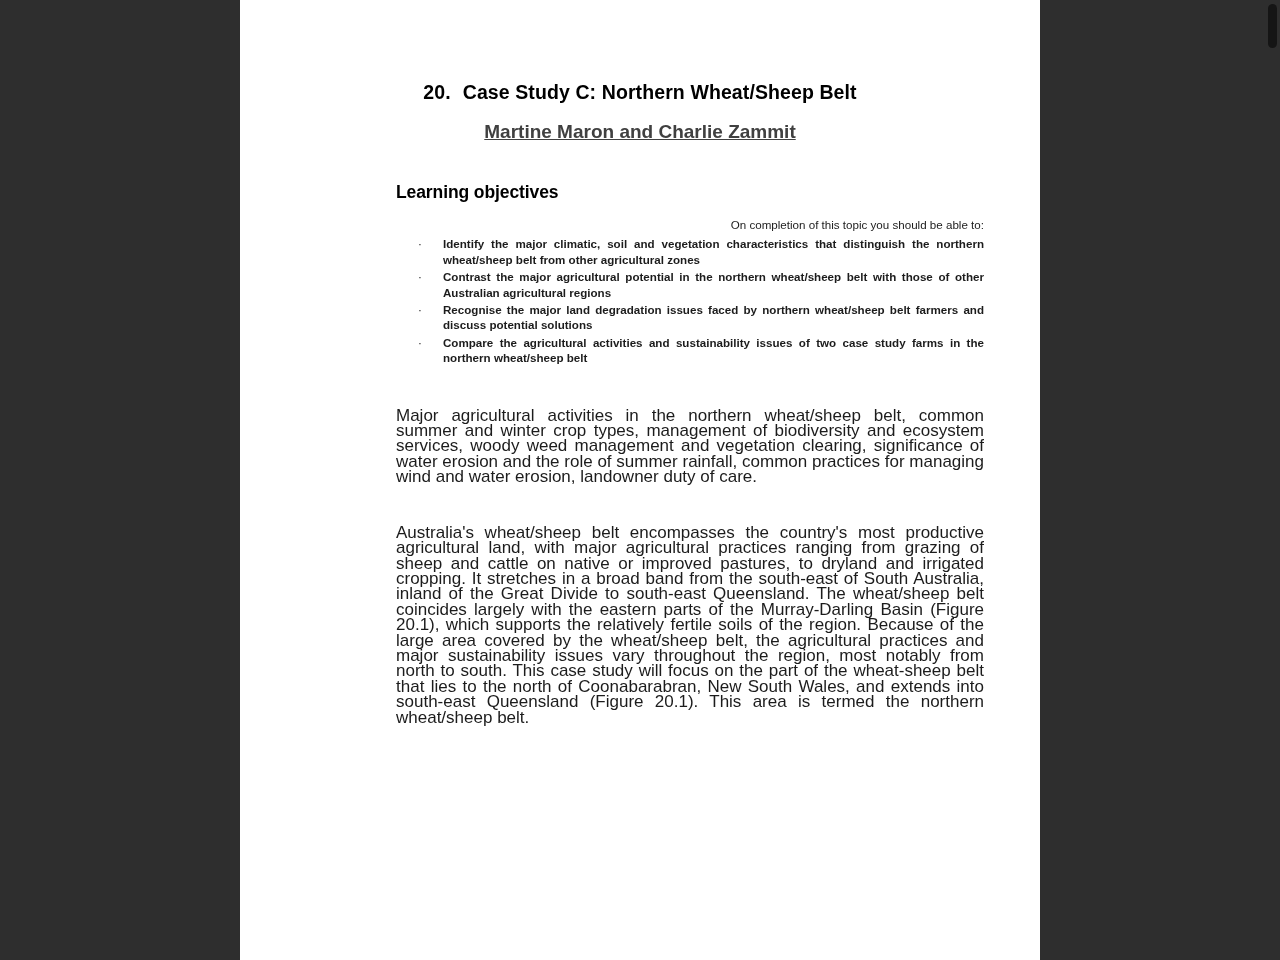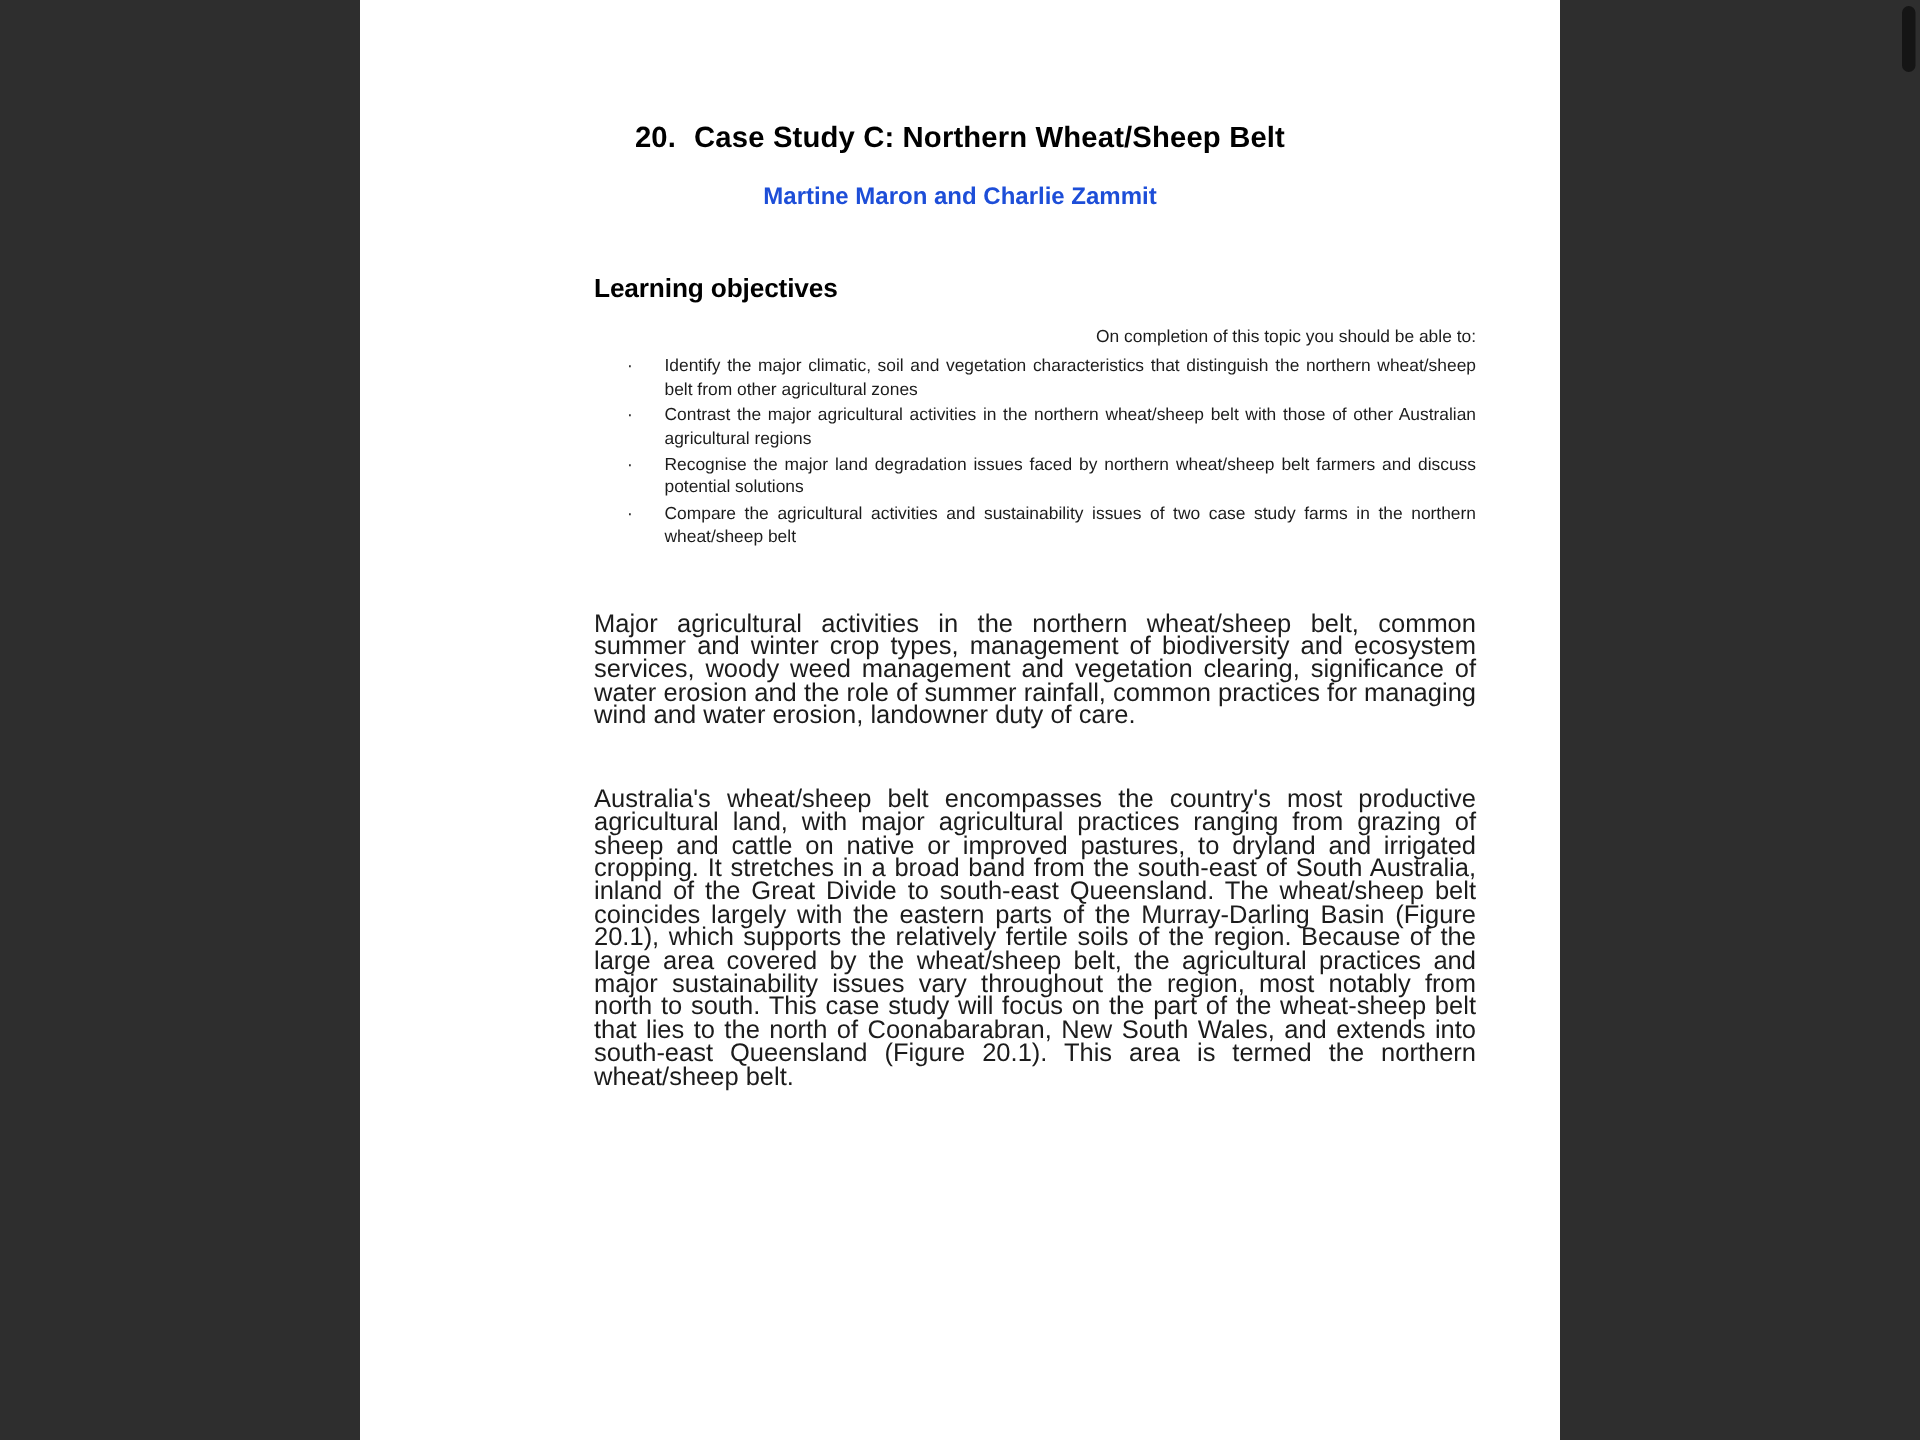--- a/index.html
+++ b/index.html
@@ -58,24 +58,25 @@
     margin-right: 12px;
   }
 
   .doc-authors {
     margin: 0;
     position: absolute;
     left: 0;
     top: 122px;
     width: 800px;
     text-align: center;
-    font-size: 16px;
-    font-weight: bold;
-    color: #1d4ed8;
+    font-size: 19px;
+    font-weight: bold;
+    color: #404040;
     line-height: 20px;
+    text-decoration: underline;
   }
 
   
   .body-col {
     position: absolute;
     left: 156px;   
     top: 165px;
     width: 588px;  
   }
 
@@ -128,20 +129,21 @@
   ul.objectives li .bullet {
     position: absolute;
     left: -25px;
     top: 0;
     font-size: 11.6px;
     line-height: 15.4px;
     color: #1c1c1c;
   }
   ul.objectives li .li-text {
     display: block;
+    font-weight: bold;
   }
 
   
   .scrollbar-track {
     position: absolute;
     right: 0;
     top: 0;
     width: 15px;
     height: 960px;
     background: #2e2e2e;
@@ -176,21 +178,21 @@
         <div class="spacer-14"></div>
         <p class="lead-line">On completion of this topic you should be able to:</p>
 
         <ul class="objectives">
           <li>
             <span class="bullet">·</span>
             <span class="li-text">Identify the major climatic, soil and vegetation characteristics that distinguish the northern wheat/sheep belt from other agricultural zones</span>
           </li>
           <li>
             <span class="bullet">·</span>
-            <span class="li-text">Contrast the major agricultural activities in the northern wheat/sheep belt with those of other Australian agricultural regions</span>
+            <span class="li-text">Contrast the major agricultural potential in the northern wheat/sheep belt with those of other Australian agricultural regions</span>
           </li>
           <li>
             <span class="bullet">·</span>
             <span class="li-text">Recognise the major land degradation issues faced by northern wheat/sheep belt farmers and discuss potential solutions</span>
           </li>
           <li>
             <span class="bullet">·</span>
             <span class="li-text">Compare the agricultural activities and sustainability issues of two case study farms in the northern wheat/sheep belt</span>
           </li>
         </ul>

